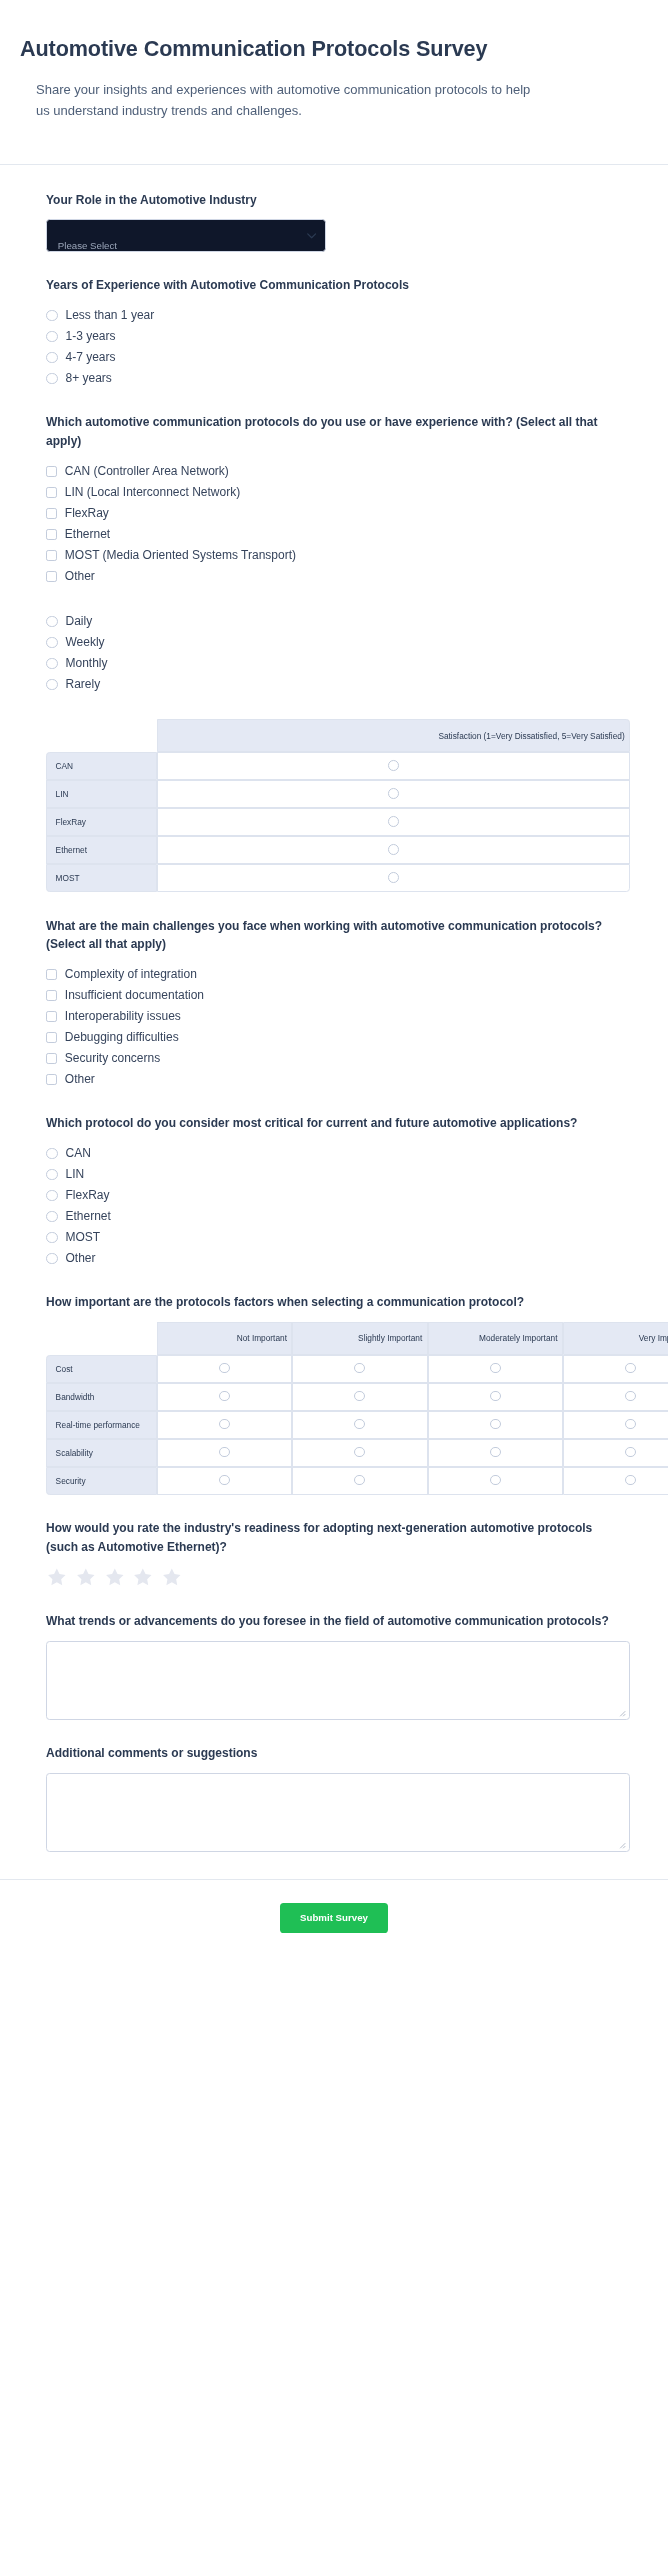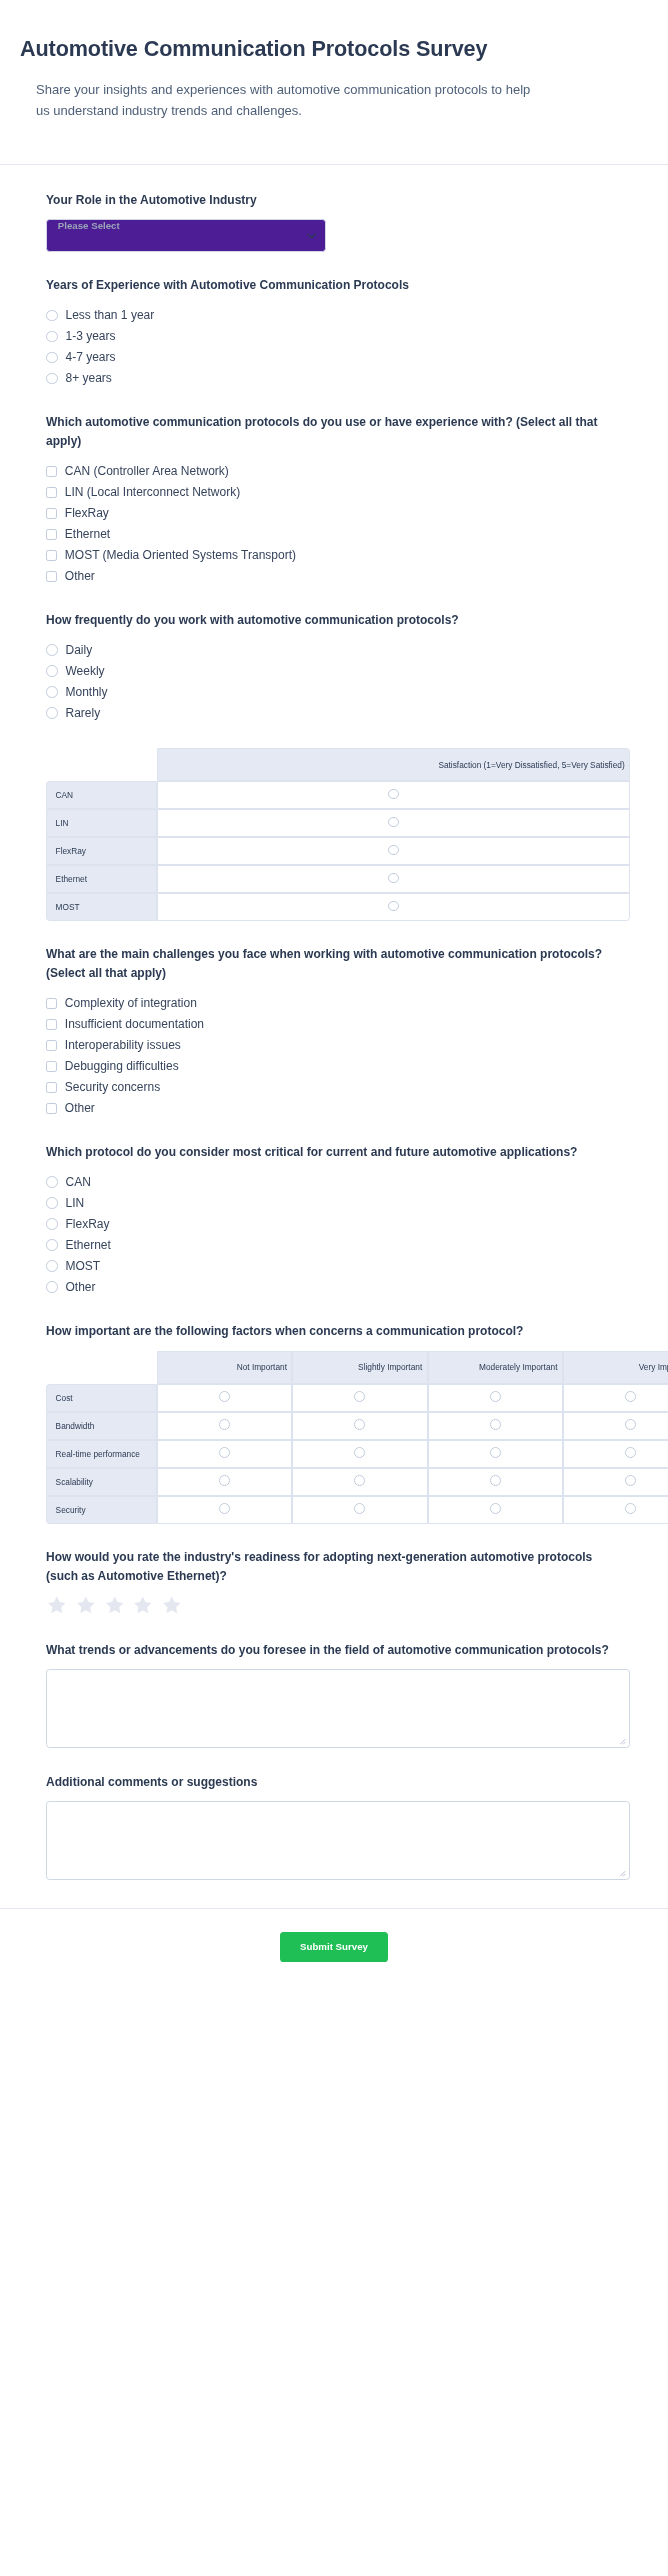--- a/index.html
+++ b/index.html
@@ -53,27 +53,26 @@
   
   .select-wrap {
     position: relative;
     width: 280px;
   }
   .select-box {
     width: 100%;
     height: 33px;
     border: 0.7px solid #cfd6e4;
     border-radius: 3.6px;
-    background: #4c1d95;
+    background: #0f172a;
     display: flex;
-    align-items: flex-start;
+    align-items: flex-end;
     padding: 0 27px 0 10.8px;
     font-size: 9.7px;
     color: #9aa5b8;
-    font-weight: bold;
   }
   .select-chevron {
     position: absolute;
     right: 10px;
     top: 50%;
     transform: translateY(-50%);
     pointer-events: none;
     line-height: 0;
   }
 
@@ -280,21 +279,20 @@
           <span class="opt-text">MOST (Media Oriented Systems Transport)</span>
         </div>
         <div class="opt">
           <span class="check-mark"></span>
           <span class="opt-text">Other</span>
         </div>
       </div>
     </div>
 
     <div class="question">
-      <div class="q-label">How frequently do you work with automotive communication protocols?</div>
       <div class="opt-list">
         <div class="opt">
           <span class="radio-mark"></span>
           <span class="opt-text">Daily</span>
         </div>
         <div class="opt">
           <span class="radio-mark"></span>
           <span class="opt-text">Weekly</span>
         </div>
         <div class="opt">
@@ -399,21 +397,21 @@
           <span class="opt-text">MOST</span>
         </div>
         <div class="opt">
           <span class="radio-mark"></span>
           <span class="opt-text">Other</span>
         </div>
       </div>
     </div>
 
     <div class="question">
-      <div class="q-label">How important are the following factors when concerns a communication protocol?</div>
+      <div class="q-label">How important are the protocols factors when selecting a communication protocol?</div>
       <table class="matrix importance">
         <colgroup>
             <col class="c0">
             <col>
             <col>
             <col>
             <col>
           </colgroup>
         <thead>
           <tr>

